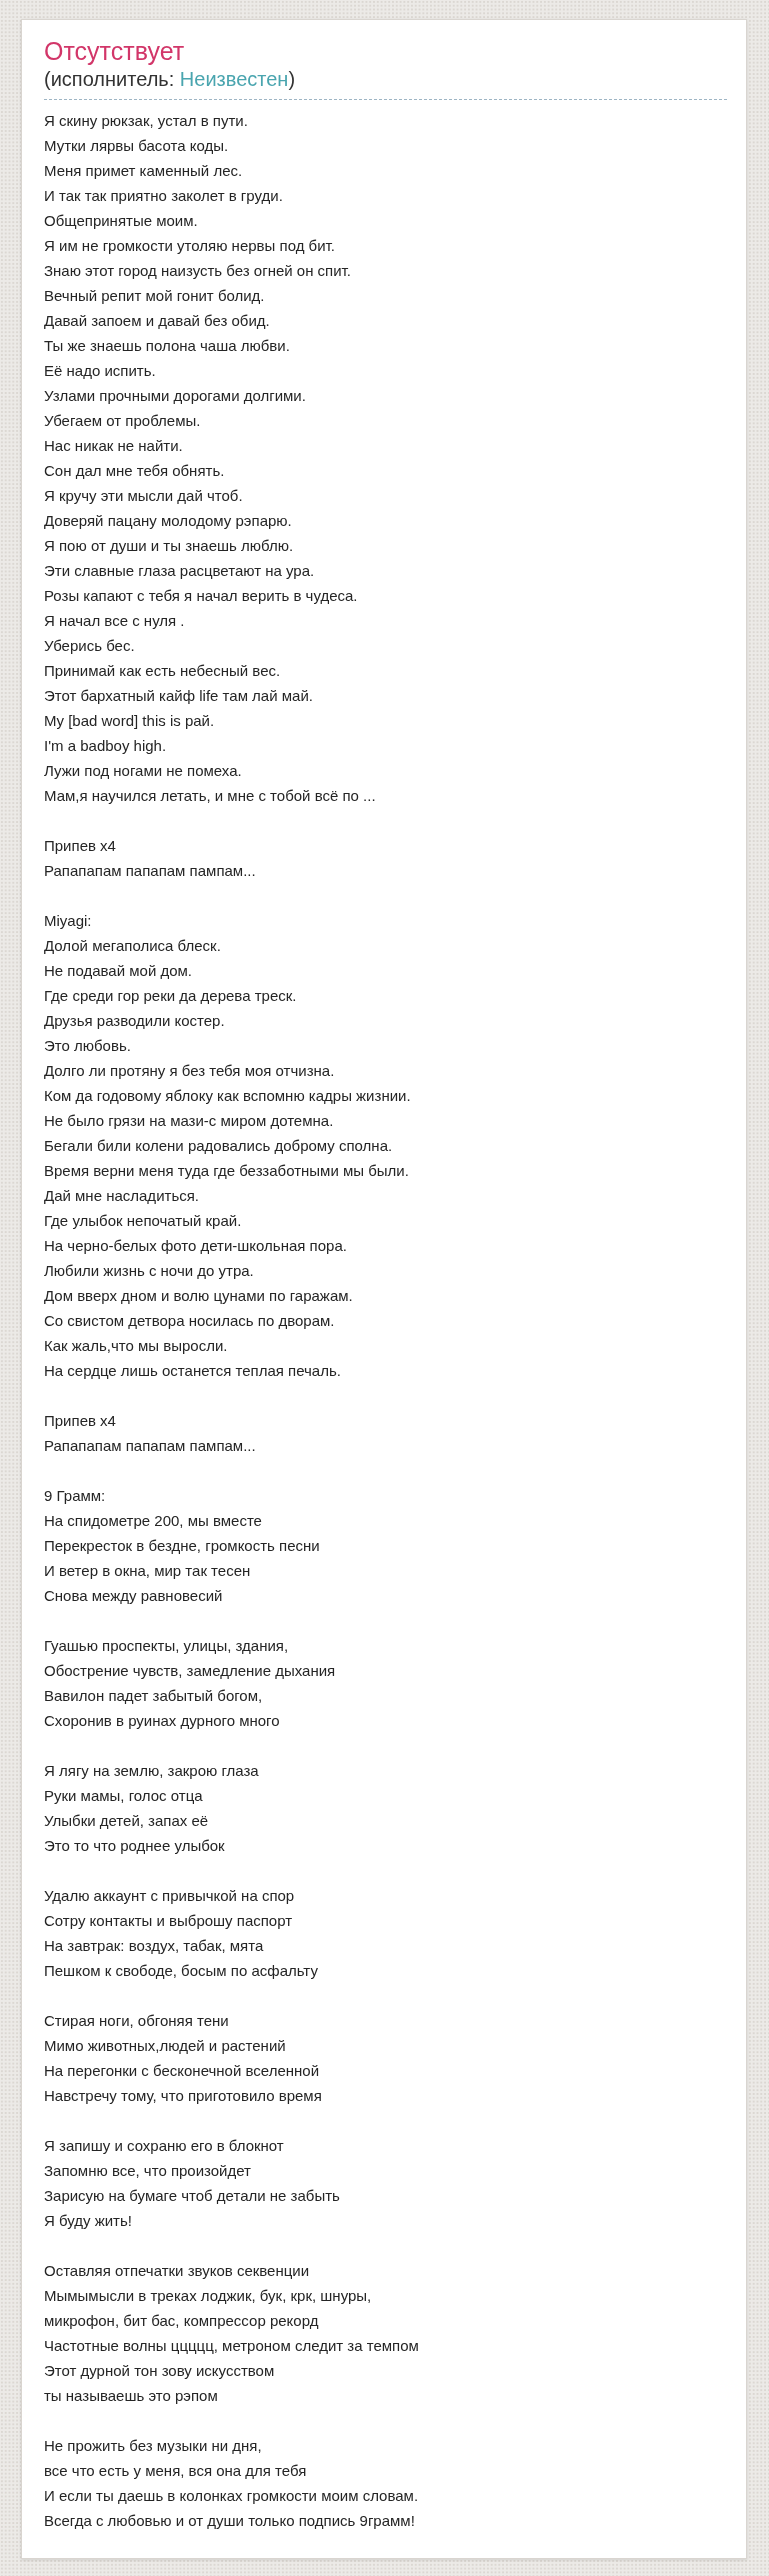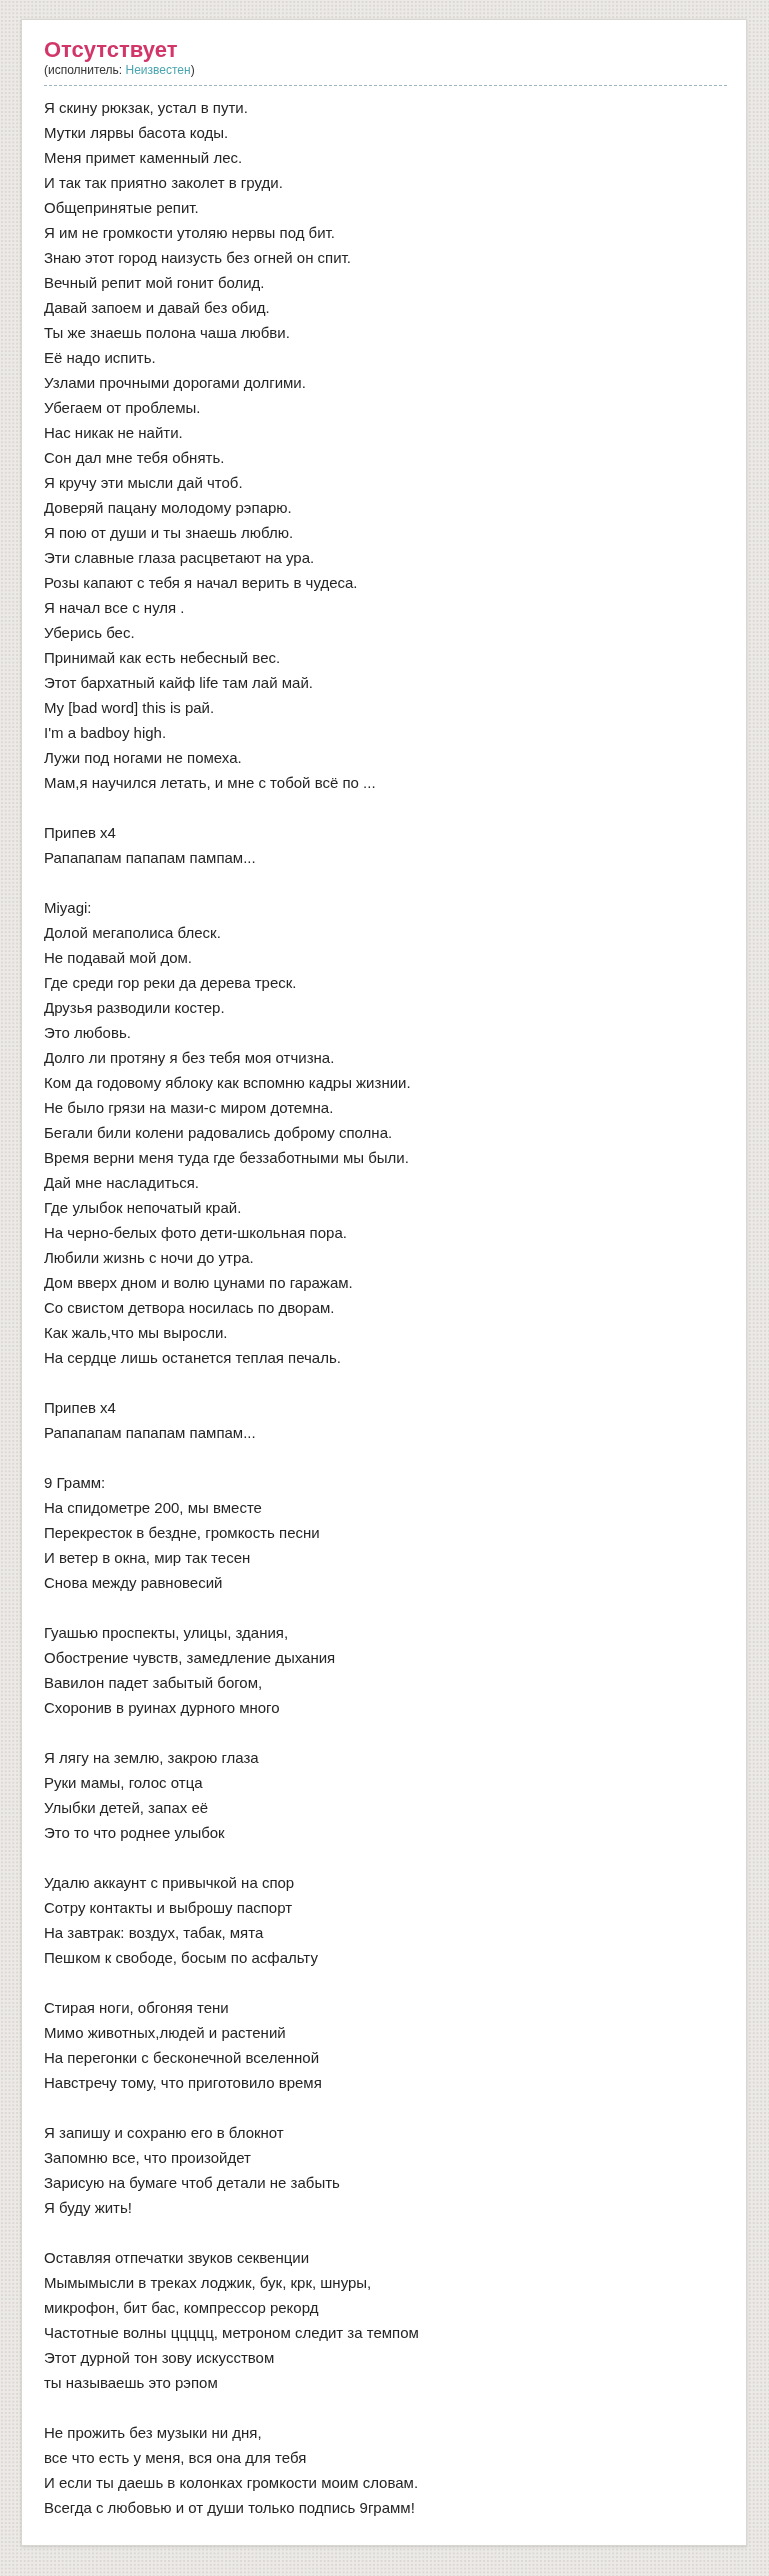--- a/index.html
+++ b/index.html
@@ -23,27 +23,27 @@
   .page-card{
     margin:19px 22px 21px 21px;
     width:726px;
     background:var(--card-color);
     border:1px solid #d9d5d0;
     box-shadow:0 1px 2.9px rgba(0,0,0,0.12);
     padding:17.3px 19px 25px 22px;
   }
   .song-title{
     margin:0;
-    font-size:22px;
-    font-weight:bold;
+    font-size:25px;
+    font-weight:normal;
     line-height:1.15;
     color:var(--title-color);
   }
   .artist-row{
-    font-size:12px;
+    font-size:20px;
     line-height:1.3;
     color:#333;
     padding-bottom:6.7px;
     border-bottom:1px dashed var(--divider-color);
   }
   .artist-link{
     color:var(--link-color);
     text-decoration:none;
     cursor:pointer;
   }
@@ -59,21 +59,21 @@
 <body>
 
 <div class="page-card">
   <h1 class="song-title">Отсутствует</h1>
   <div class="artist-row"><span>(исполнитель: </span><a class="artist-link">Неизвестен</a><span>)</span></div>
   <div class="lyrics">
       <div class="lyrics-line">Я скину рюкзак, устал в пути.</div>
       <div class="lyrics-line">Мутки лярвы басота коды.</div>
       <div class="lyrics-line">Меня примет каменный лес.</div>
       <div class="lyrics-line">И так так приятно заколет в груди.</div>
-      <div class="lyrics-line">Общепринятые репит.</div>
+      <div class="lyrics-line">Общепринятые моим.</div>
       <div class="lyrics-line">Я им не громкости утоляю нервы под бит.</div>
       <div class="lyrics-line">Знаю этот город наизусть без огней он спит.</div>
       <div class="lyrics-line">Вечный репит мой гонит болид.</div>
       <div class="lyrics-line">Давай запоем и давай без обид.</div>
       <div class="lyrics-line">Ты же знаешь полона чаша любви.</div>
       <div class="lyrics-line">Её надо испить.</div>
       <div class="lyrics-line">Узлами прочными дорогами долгими.</div>
       <div class="lyrics-line">Убегаем от проблемы.</div>
       <div class="lyrics-line">Нас никак не найти.</div>
       <div class="lyrics-line">Сон дал мне тебя обнять.</div>

